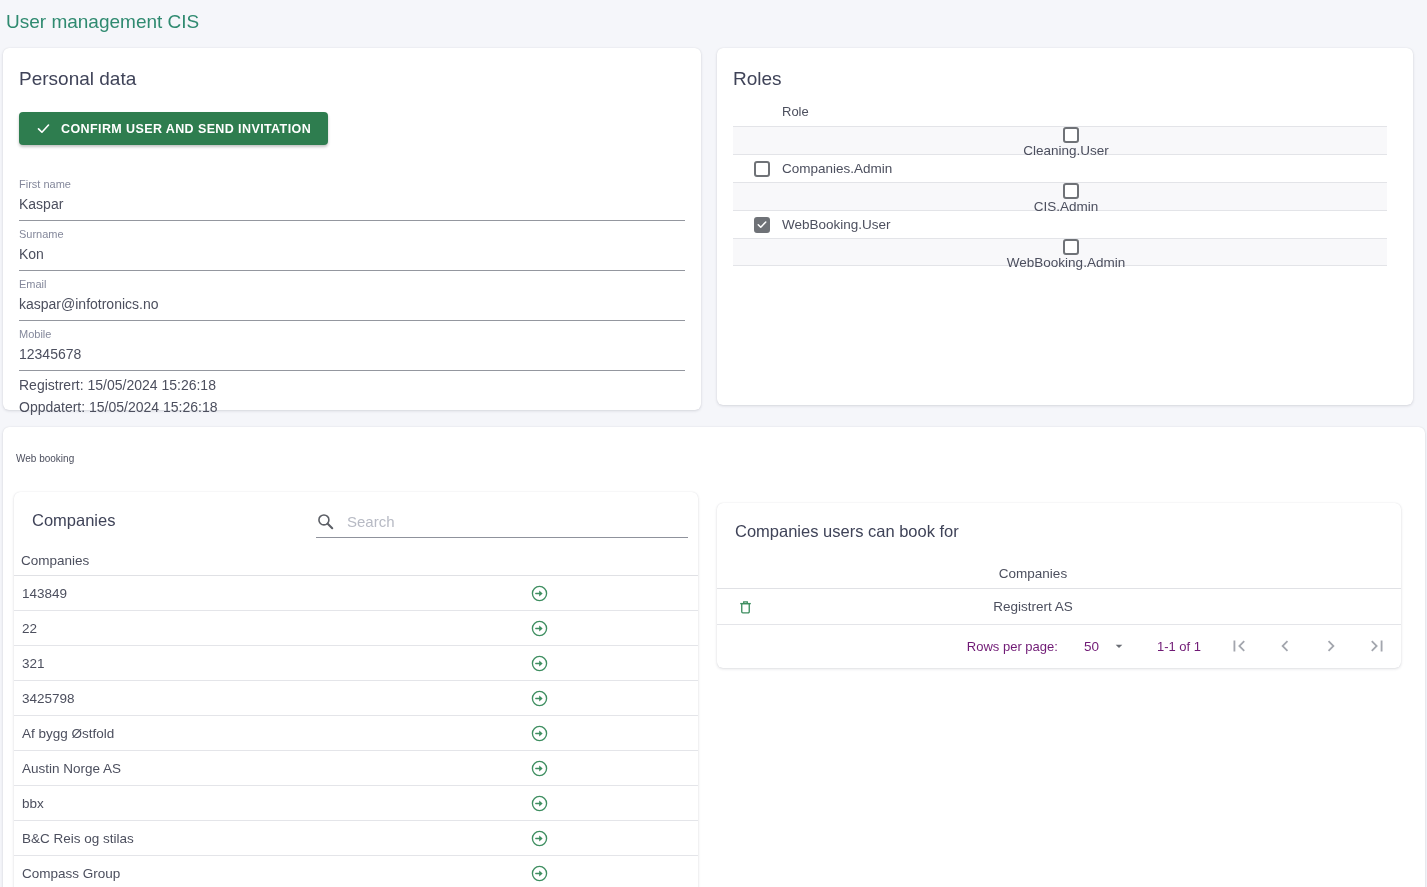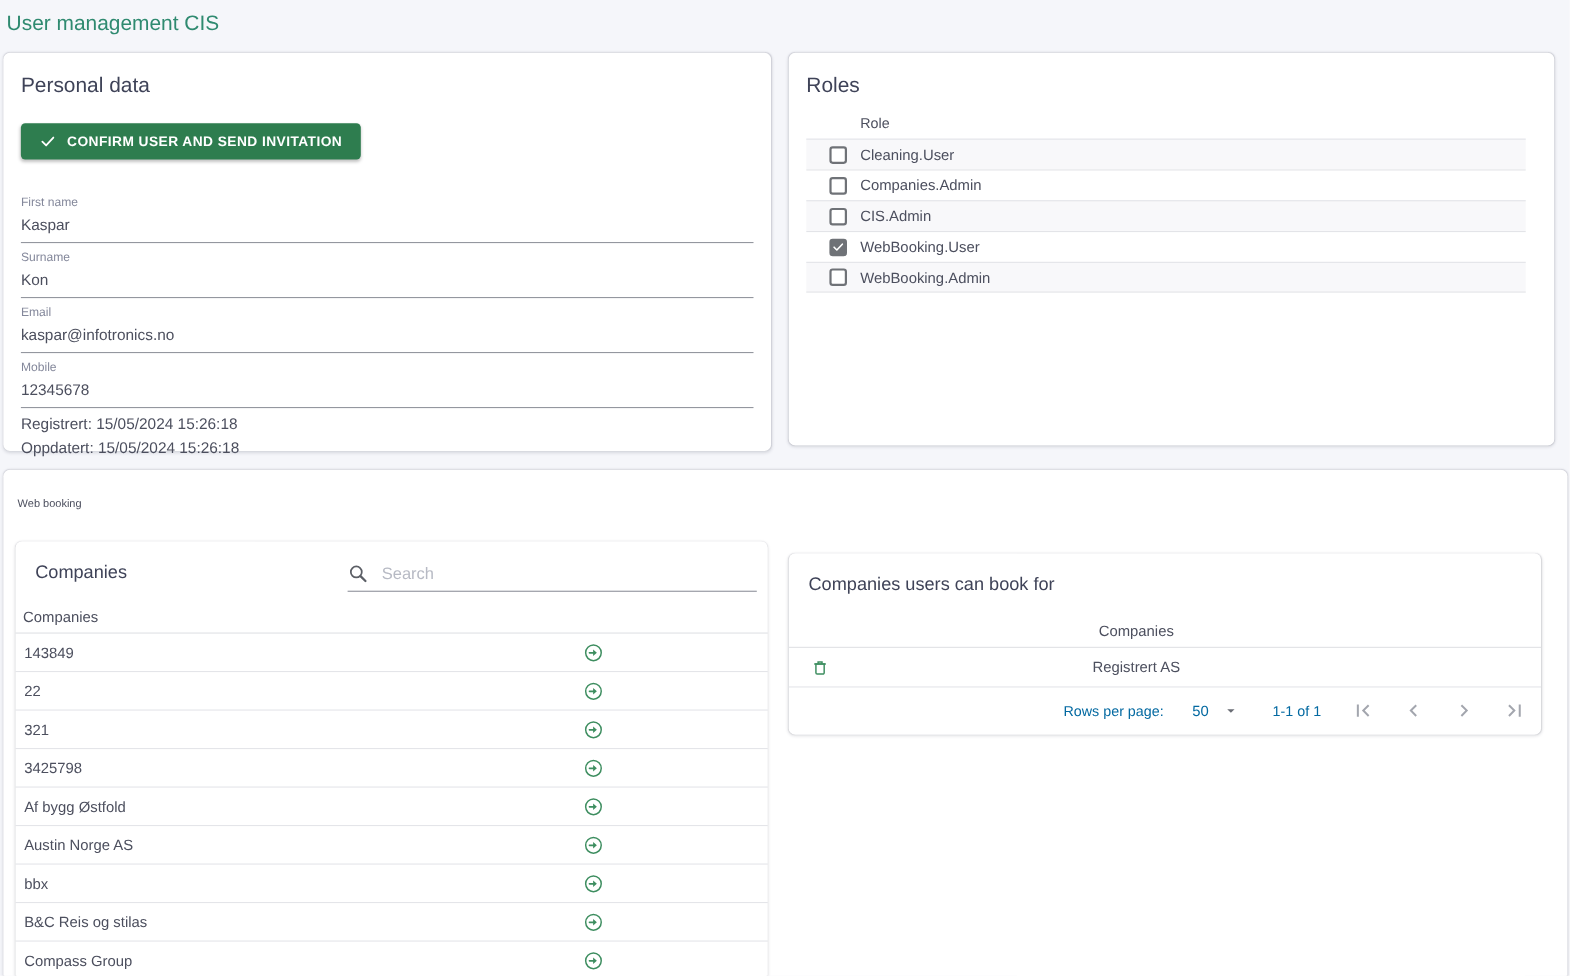--- a/index.html
+++ b/index.html
@@ -35,21 +35,21 @@
   .field-value { font-size:14px; line-height:16px; color:#4c4f5e; padding:5px 0 8px; border-bottom:1px solid #94979f; }
   .timestamps { margin-top:6px; }
   .timestamps p { margin:0 0 8px; font-size:14px; line-height:14px; color:#4c4f5e; }
 
   
   #card-roles { left:717px; top:48px; width:696px; height:357px; padding:16px 16px 0; }
   .roles-colhead { margin-top:8px; height:26px; display:flex; align-items:center; padding-left:49px; font-size:13px; color:#4c4f5e; }
   .roles-table { margin:2px 10px 0 0; }
   .role-row { display:flex; align-items:center; height:28px; border-top:1px solid #e3e4e8; }
   .role-row:last-child { border-bottom:1px solid #e3e4e8; }
-  .role-row.striped { background:#f8f8fa; }
+  .role-row.striped { background:#f8f8fa;flex-direction:column; }
   .checkbox {
     width:16px; height:16px; border:2px solid #6f7277; border-radius:3px; margin-left:21px;
     display:inline-flex; align-items:center; justify-content:center; background:#fff; cursor:pointer; flex:0 0 auto;
   }
   .checkbox svg { display:none; }
   .checkbox.checked { background:#6f7277; border-color:#6f7277; }
   .checkbox.checked svg { display:block; }
   .role-label { margin-left:12px; font-size:13.5px; color:#4c4f5e; }
 
   
@@ -80,21 +80,21 @@
   .icon-btn { background:none; border:none; padding:0; cursor:pointer; display:flex; align-items:center; justify-content:center; }
 
   
   #card-bookable { left:714px; top:76px; width:684px; height:165px; }
   #card-bookable h3 { margin:18px 16px 0 18px; }
   .bookable-colhead { margin-top:17px; display:flex; align-items:center; height:30px; border-bottom:1px solid #e0e1e5; font-size:13px; color:#4c4f5e; }
   .bookable-row { display:flex; align-items:center; height:36px; border-bottom:1px solid #e4e5e9; }
   .del-cell { width:56px; display:flex; justify-content:center; }
   .comp-cell { width:520px; text-align:center; font-size:13.5px; color:#4c4f5e; }
 
-  .pagination { display:flex; align-items:center; justify-content:flex-end; height:42px; padding-right:12px; font-size:13px; color:#0369a1; }
+  .pagination { display:flex; align-items:center; justify-content:flex-end; height:42px; padding-right:12px; font-size:13px; color:#701a75; }
   .rpp-select { display:flex; align-items:center; gap:12px; margin-left:26px; font-size:13.5px; cursor:pointer;text-align:right; }
   .range-label { margin-left:30px; }
   .pager { display:flex; align-items:center; margin-left:4px; }
   .pager .icon-btn { margin-left:22px; width:24px; height:24px; }
 </style>
 </head>
 <body>
 
 <div class="page-title">User management CIS</div>
 

